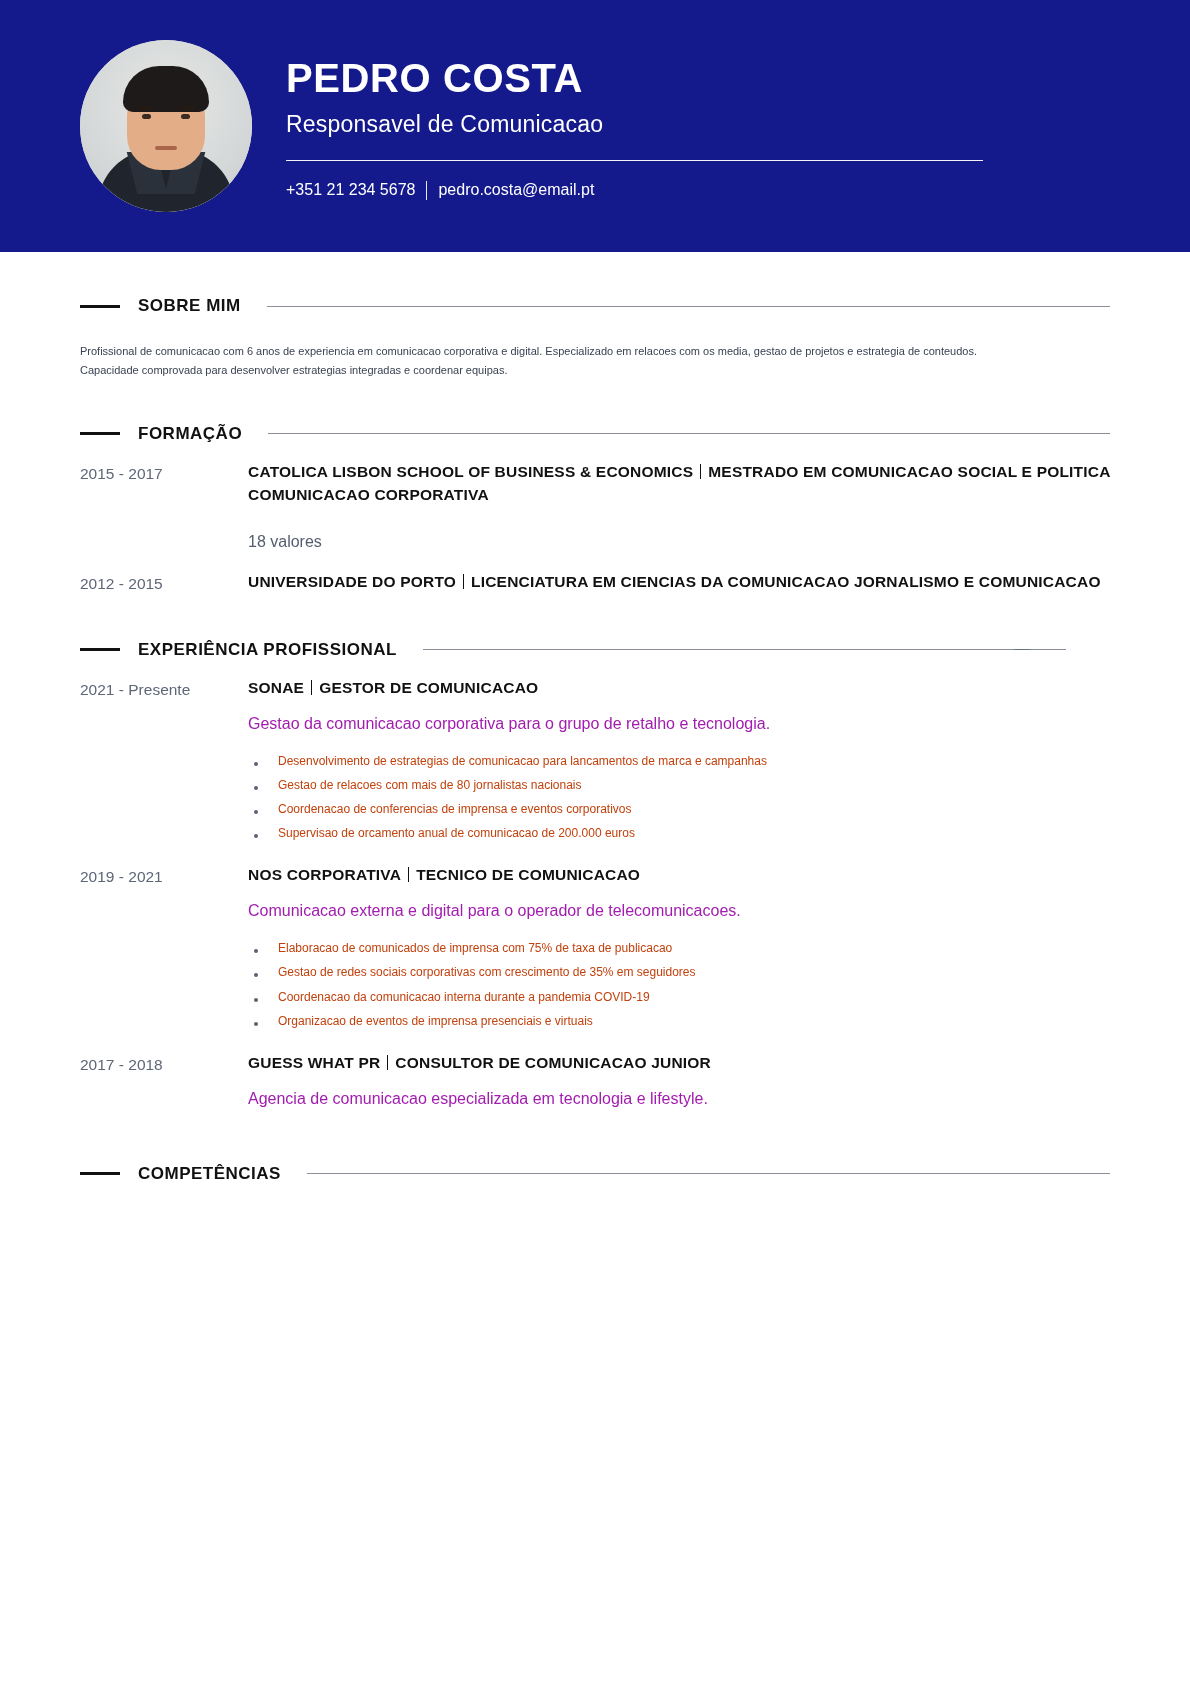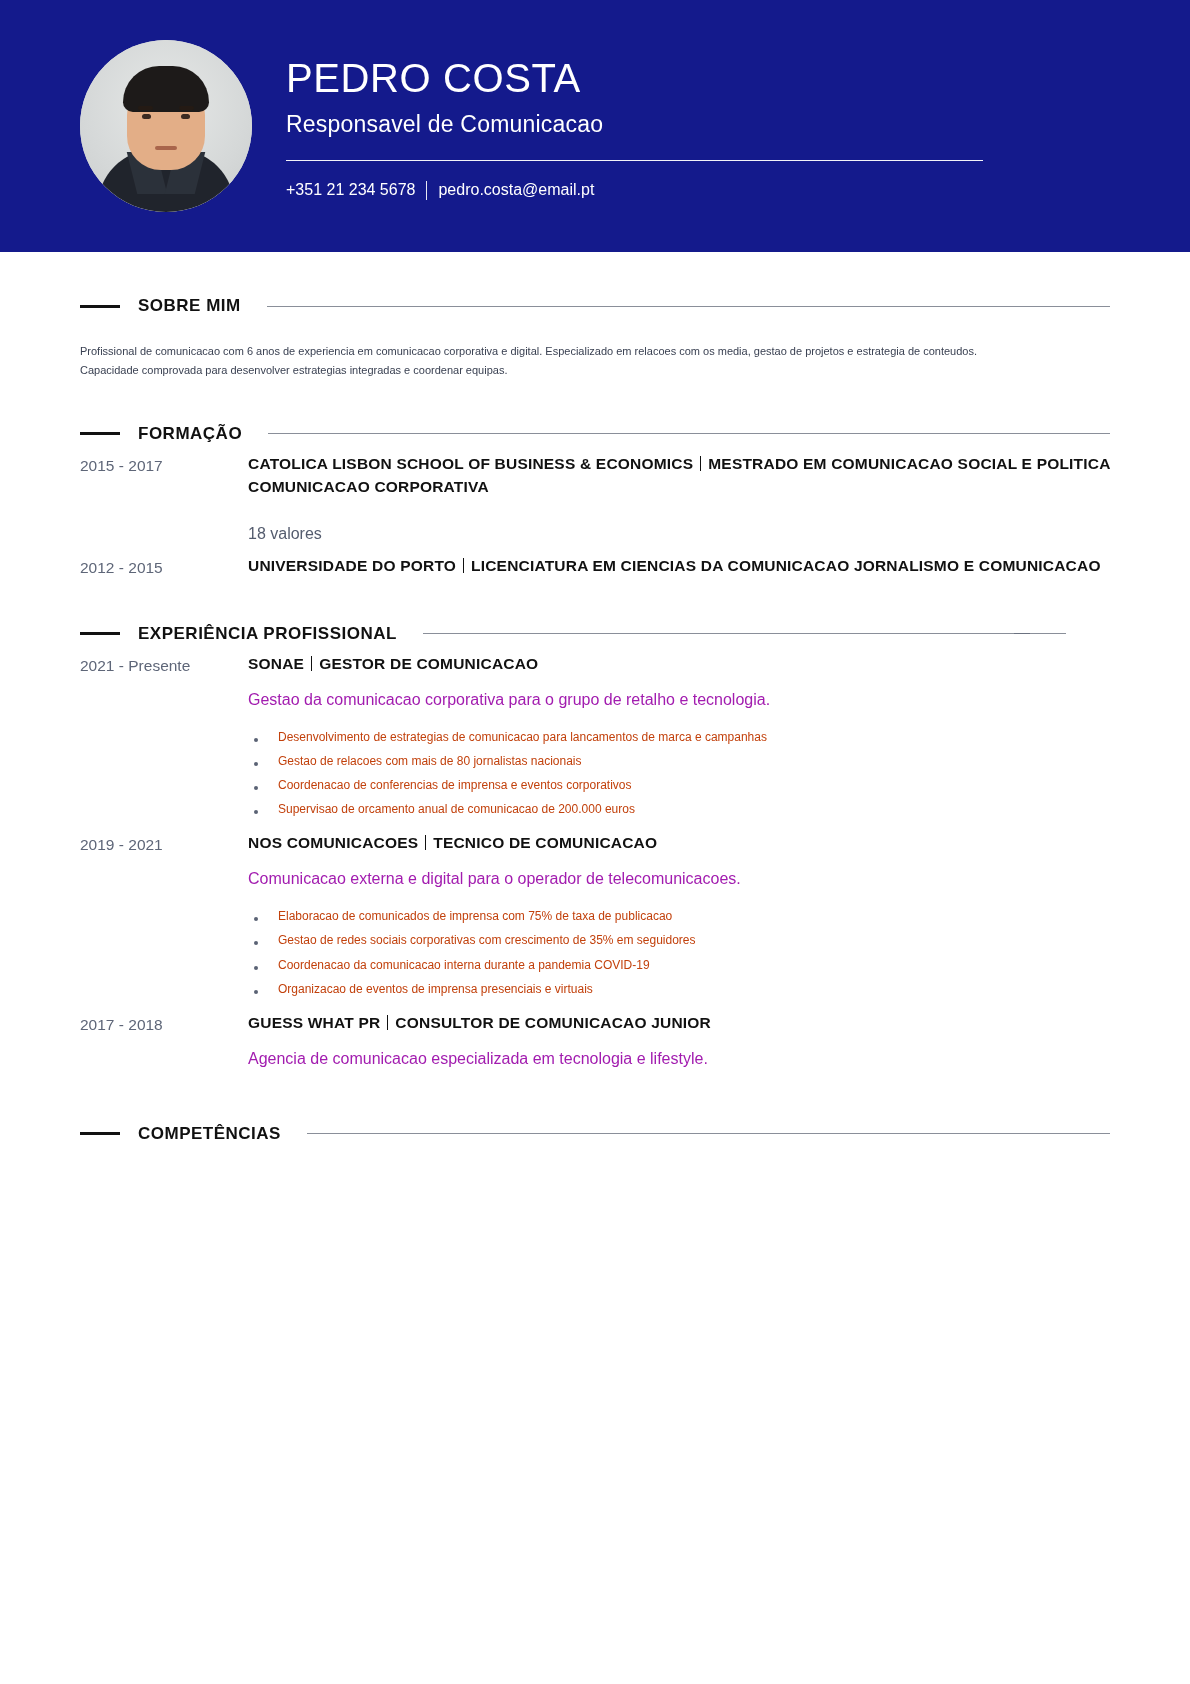--- a/index.html
+++ b/index.html
@@ -133,21 +133,21 @@
 
   .header-text {
     margin-left: 34px;
     padding-top: 4px;
     flex: 1 1 auto;
     max-width: 720px;
   }
   .name {
     color: #ffffff;
     font-size: 40px;
-    font-weight: normal;
+    font-weight: bold;
     letter-spacing: 0.6px;
     line-height: 1.05;
     margin: 0 0 12px 0;
   }
   .job-title {
     color: #ffffff;
     font-size: 23px;
     font-weight: normal;
     margin: 0 0 22px 0;
     letter-spacing: 0.2px;
@@ -213,21 +213,21 @@
     font-size: 11px;
     line-height: 1.72;
     color: #3a4152;
     margin-top: 26px;
     max-width: 905px;
   }
 
   
   .entry {
     display: flex;
-    margin-top: 8px;
+    margin-top: 16px;
   }
   .entry-date {
     width: 168px;
     flex: 0 0 168px;
     font-size: 15.5px;
     color: #5e6678;
     padding-top: 2px;
     line-height: 1.5;
   }
   .entry-body {
@@ -384,21 +384,21 @@
           <li>Coordenacao de conferencias de imprensa e eventos corporativos</li>
           <li>Supervisao de orcamento anual de comunicacao de 200.000 euros</li>
         </ul>
       </div>
     </div>
 
     <div class="entry">
       <div class="entry-date">2019 - 2021</div>
       <div class="entry-body">
         <div class="entry-title">
-          <span>NOS COMUNICACOES</span><span class="pipe"></span><span>TECNICO DE COMUNICACAO</span>
+          <span>NOS CORPORATIVA</span><span class="pipe"></span><span>TECNICO DE COMUNICACAO</span>
         </div>
         <div class="entry-desc">Comunicacao externa e digital para o operador de telecomunicacoes.</div>
         <ul class="bullets">
           <li>Elaboracao de comunicados de imprensa com 75% de taxa de publicacao</li>
           <li>Gestao de redes sociais corporativas com crescimento de 35% em seguidores</li>
           <li>Coordenacao da comunicacao interna durante a pandemia COVID-19</li>
           <li>Organizacao de eventos de imprensa presenciais e virtuais</li>
         </ul>
       </div>
     </div>

